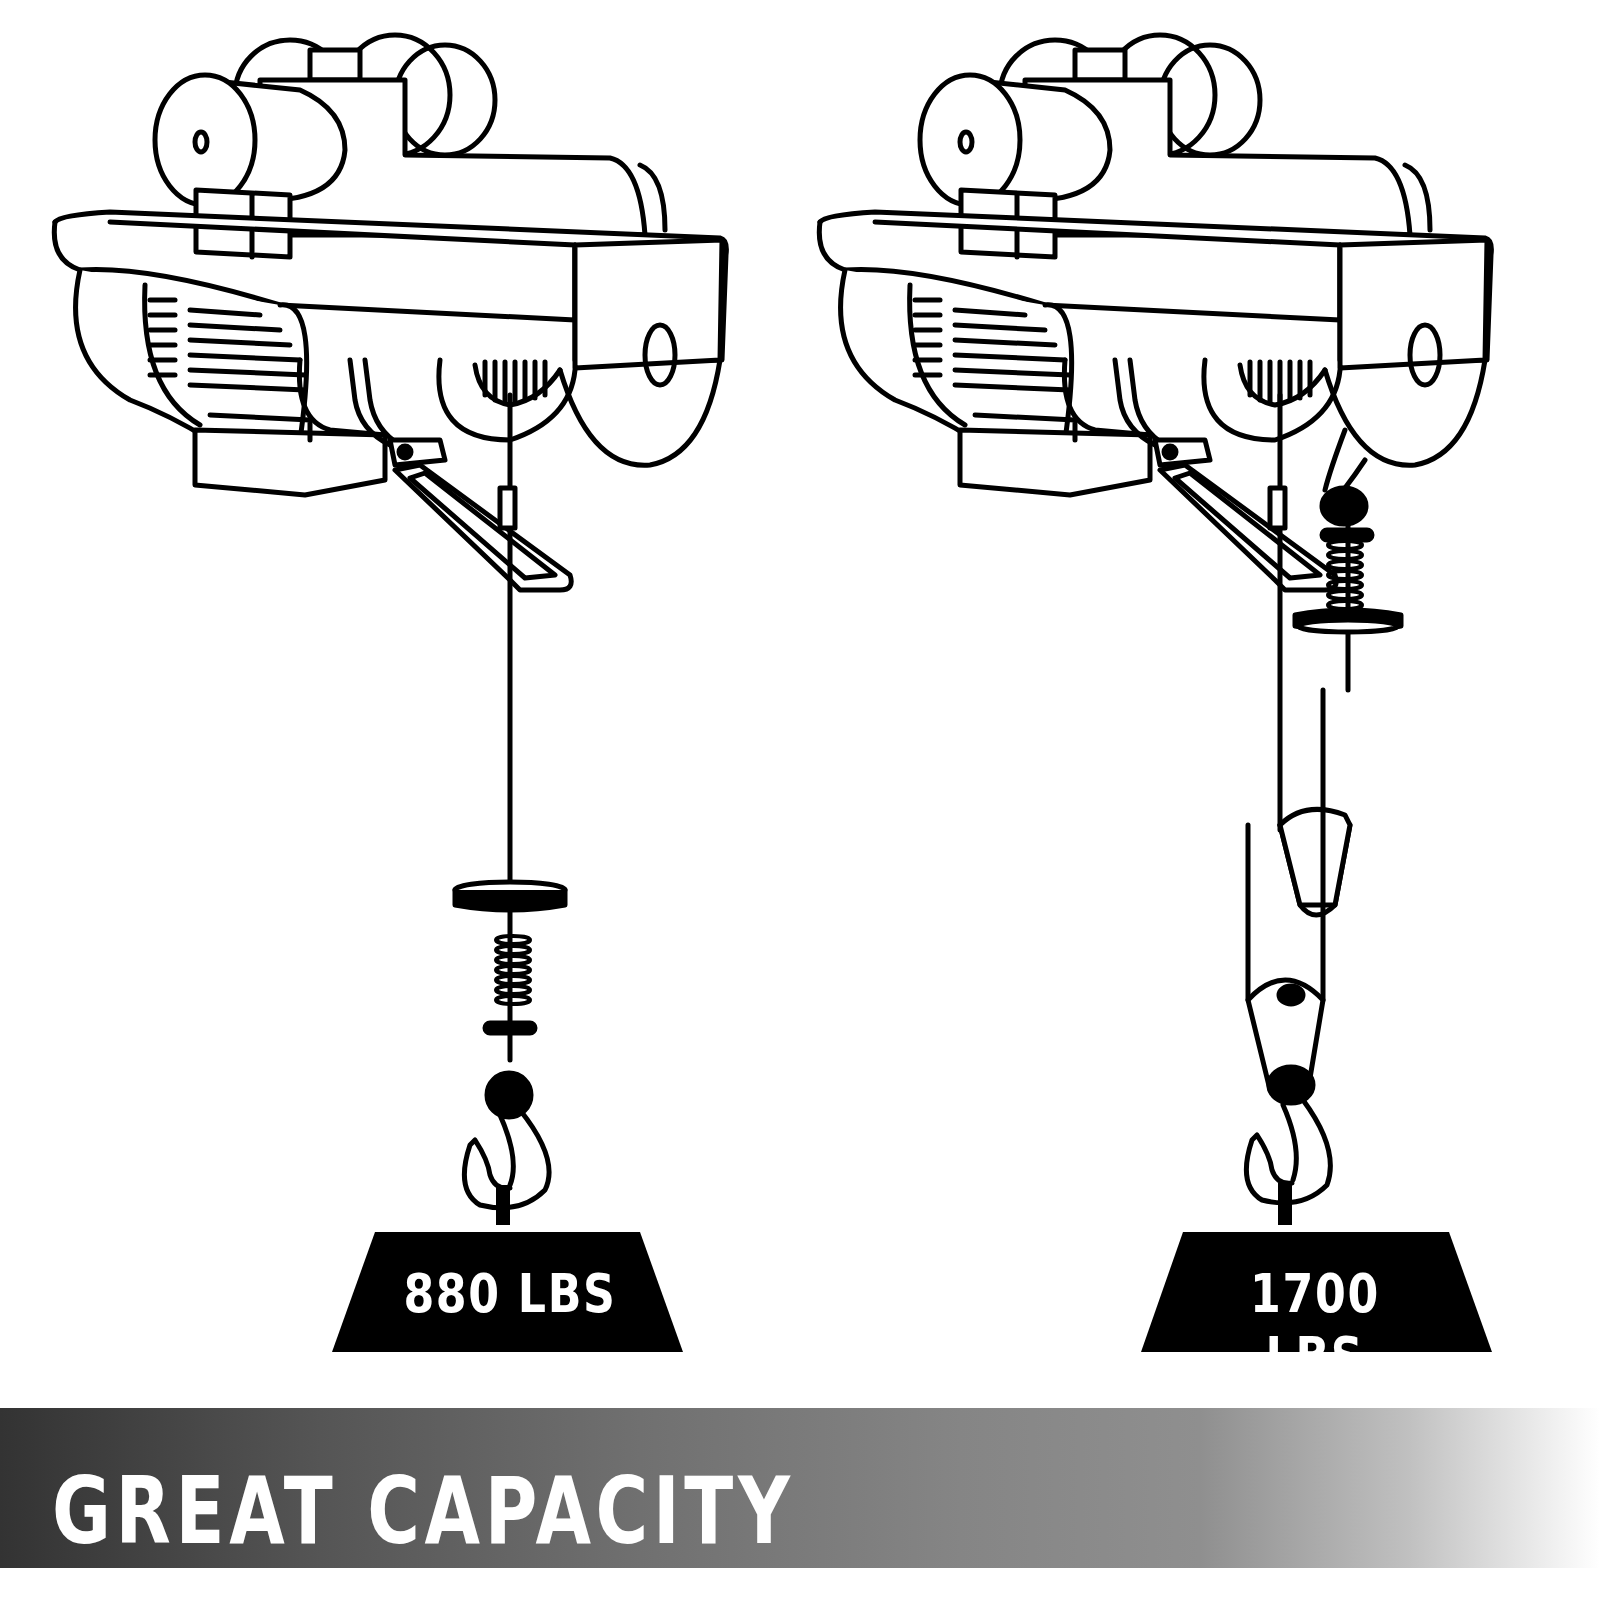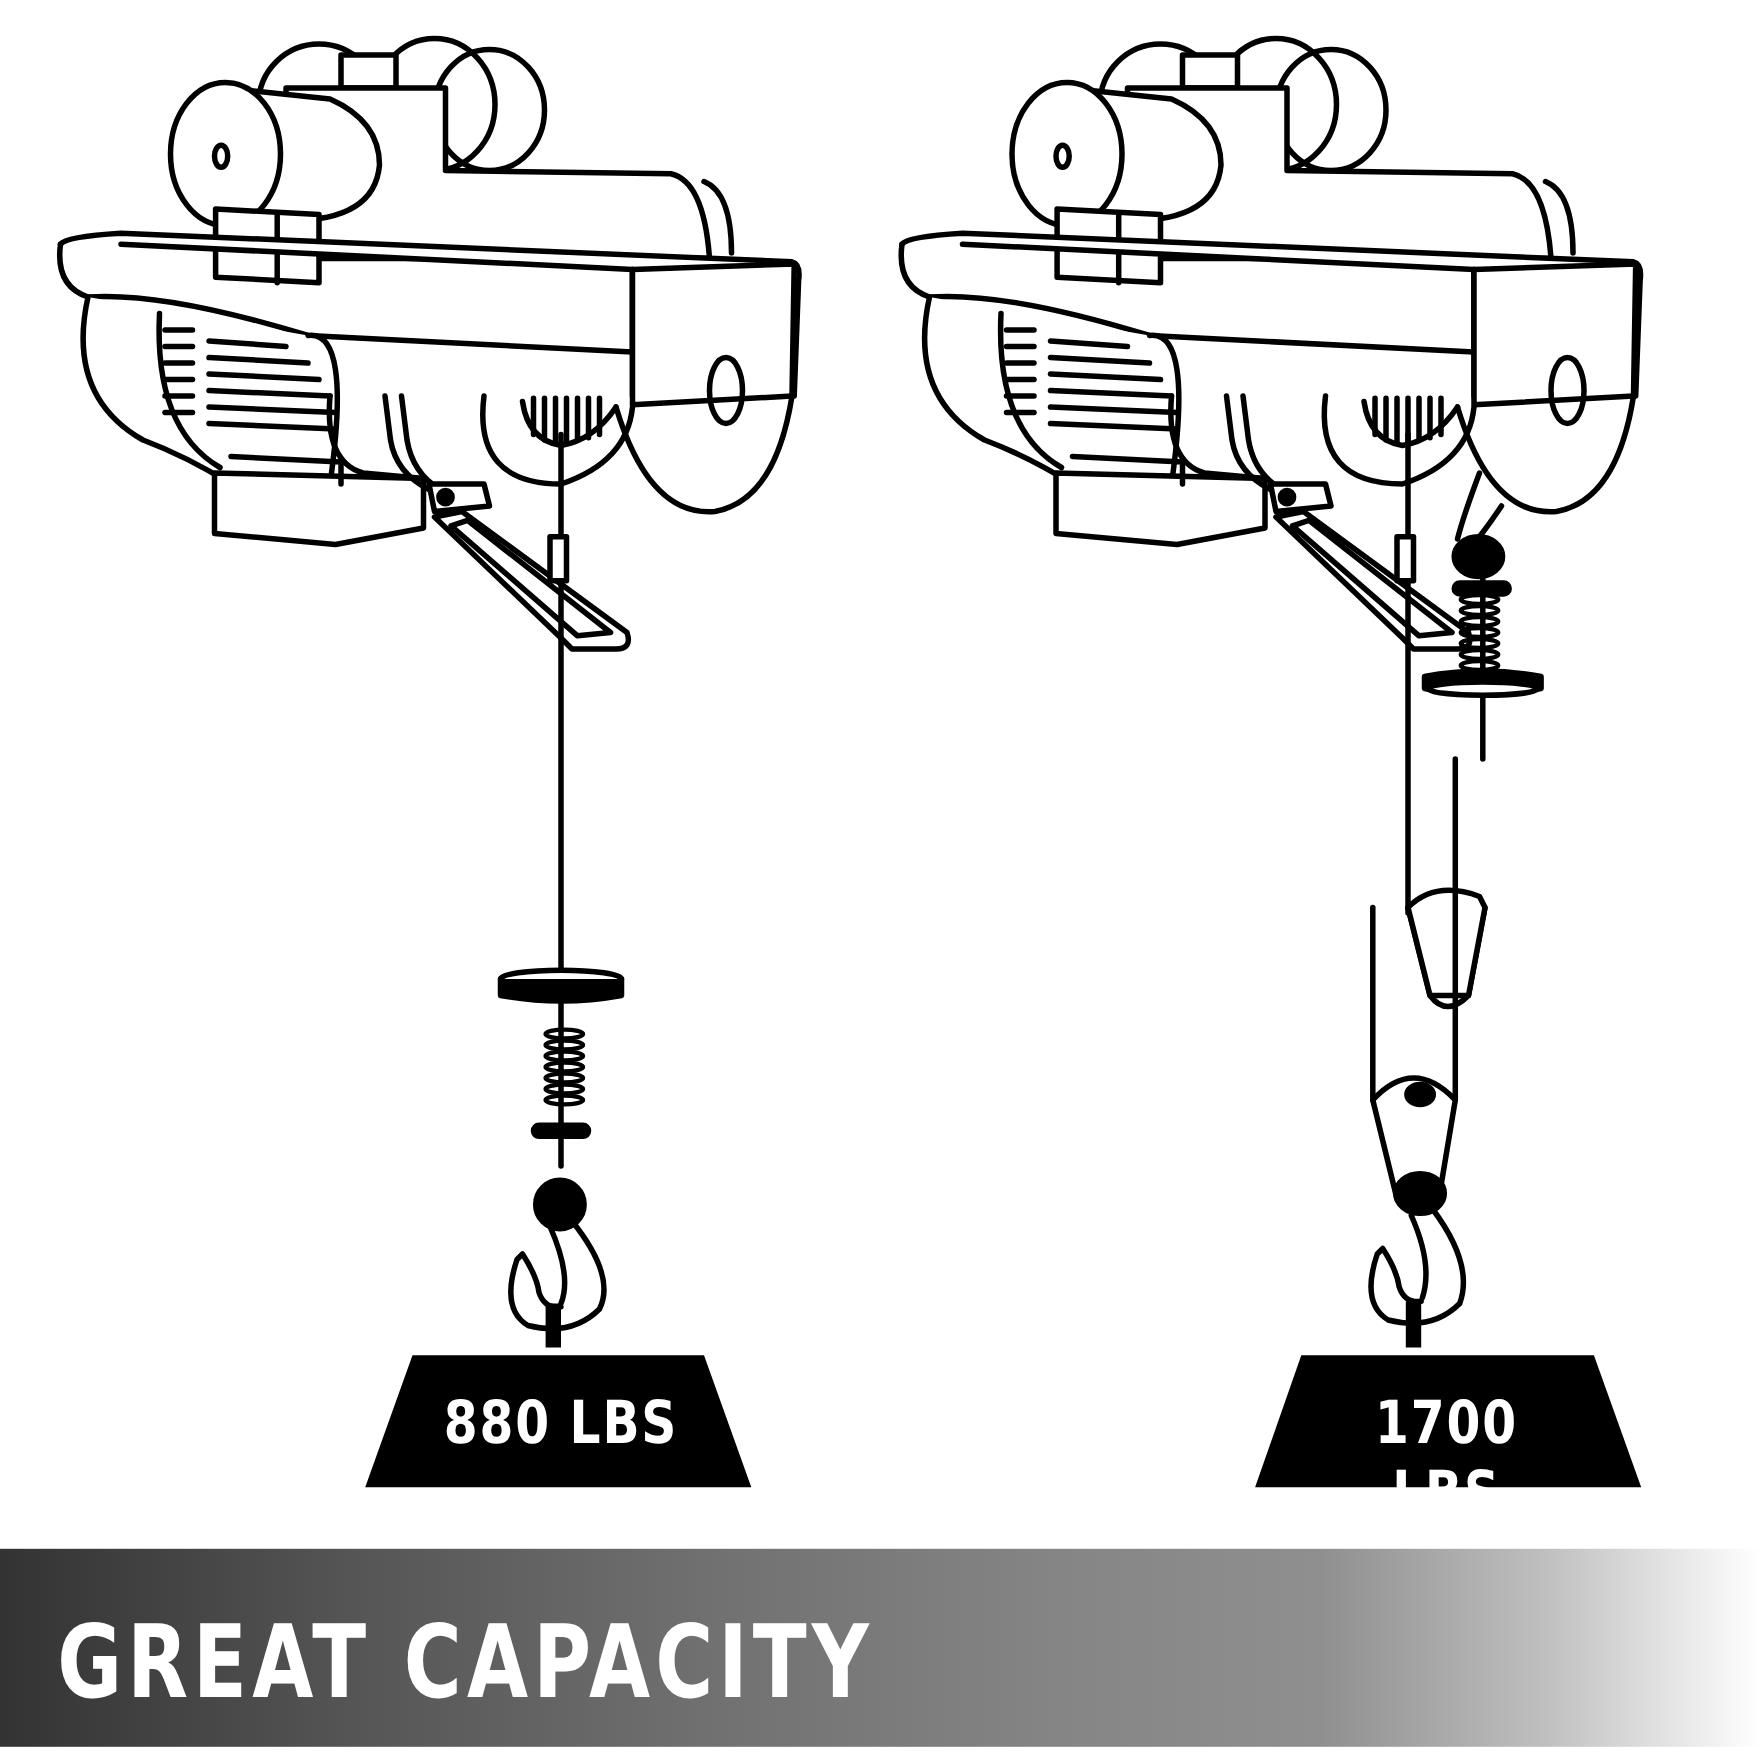--- a/index.html
+++ b/index.html
@@ -3,21 +3,21 @@
 <meta charset="utf-8">
 <style>
   html, body { margin:0; padding:0; }
   body { width:1600px; height:1600px; background:#ffffff; position:relative; overflow:hidden;
          font-family:"DejaVu Sans", sans-serif; }
   .illustration { position:absolute; left:0; top:0; width:1600px; height:1410px; }
   .illustration svg { width:1600px; height:1410px; display:block; }
   .weight-label { position:absolute; color:#fff; font-family:"DejaVu Sans", sans-serif; font-weight:bold;
                   font-size:54px; letter-spacing:2px; transform:scaleX(0.82); transform-origin:center;
                   text-align:center; }
-  .banner { position:absolute; left:0; top:1408px; width:1600px; height:180px;
+  .banner { position:absolute; left:0; top:1408px; width:1600px; height:160px;
             background:linear-gradient(to right, #333333 0%, #555555 20%, #707070 40%, #858585 60%, #8f8f8f 75%, #c0c0c0 88%, #ffffff 100%); }
   .banner-title { position:absolute; left:52px; top:50px; color:#fff; font-family:"DejaVu Sans", sans-serif;
                   font-weight:bold; font-size:92px; letter-spacing:6px; transform:scaleX(0.78); transform-origin:left center;
                   white-space:nowrap; }
 </style>
 </head>
 <body>
 
 <div class="illustration">
 <svg viewBox="0 0 1600 1410" xmlns="http://www.w3.org/2000/svg" fill="none" stroke="#000" stroke-width="5" stroke-linejoin="round" stroke-linecap="round">

